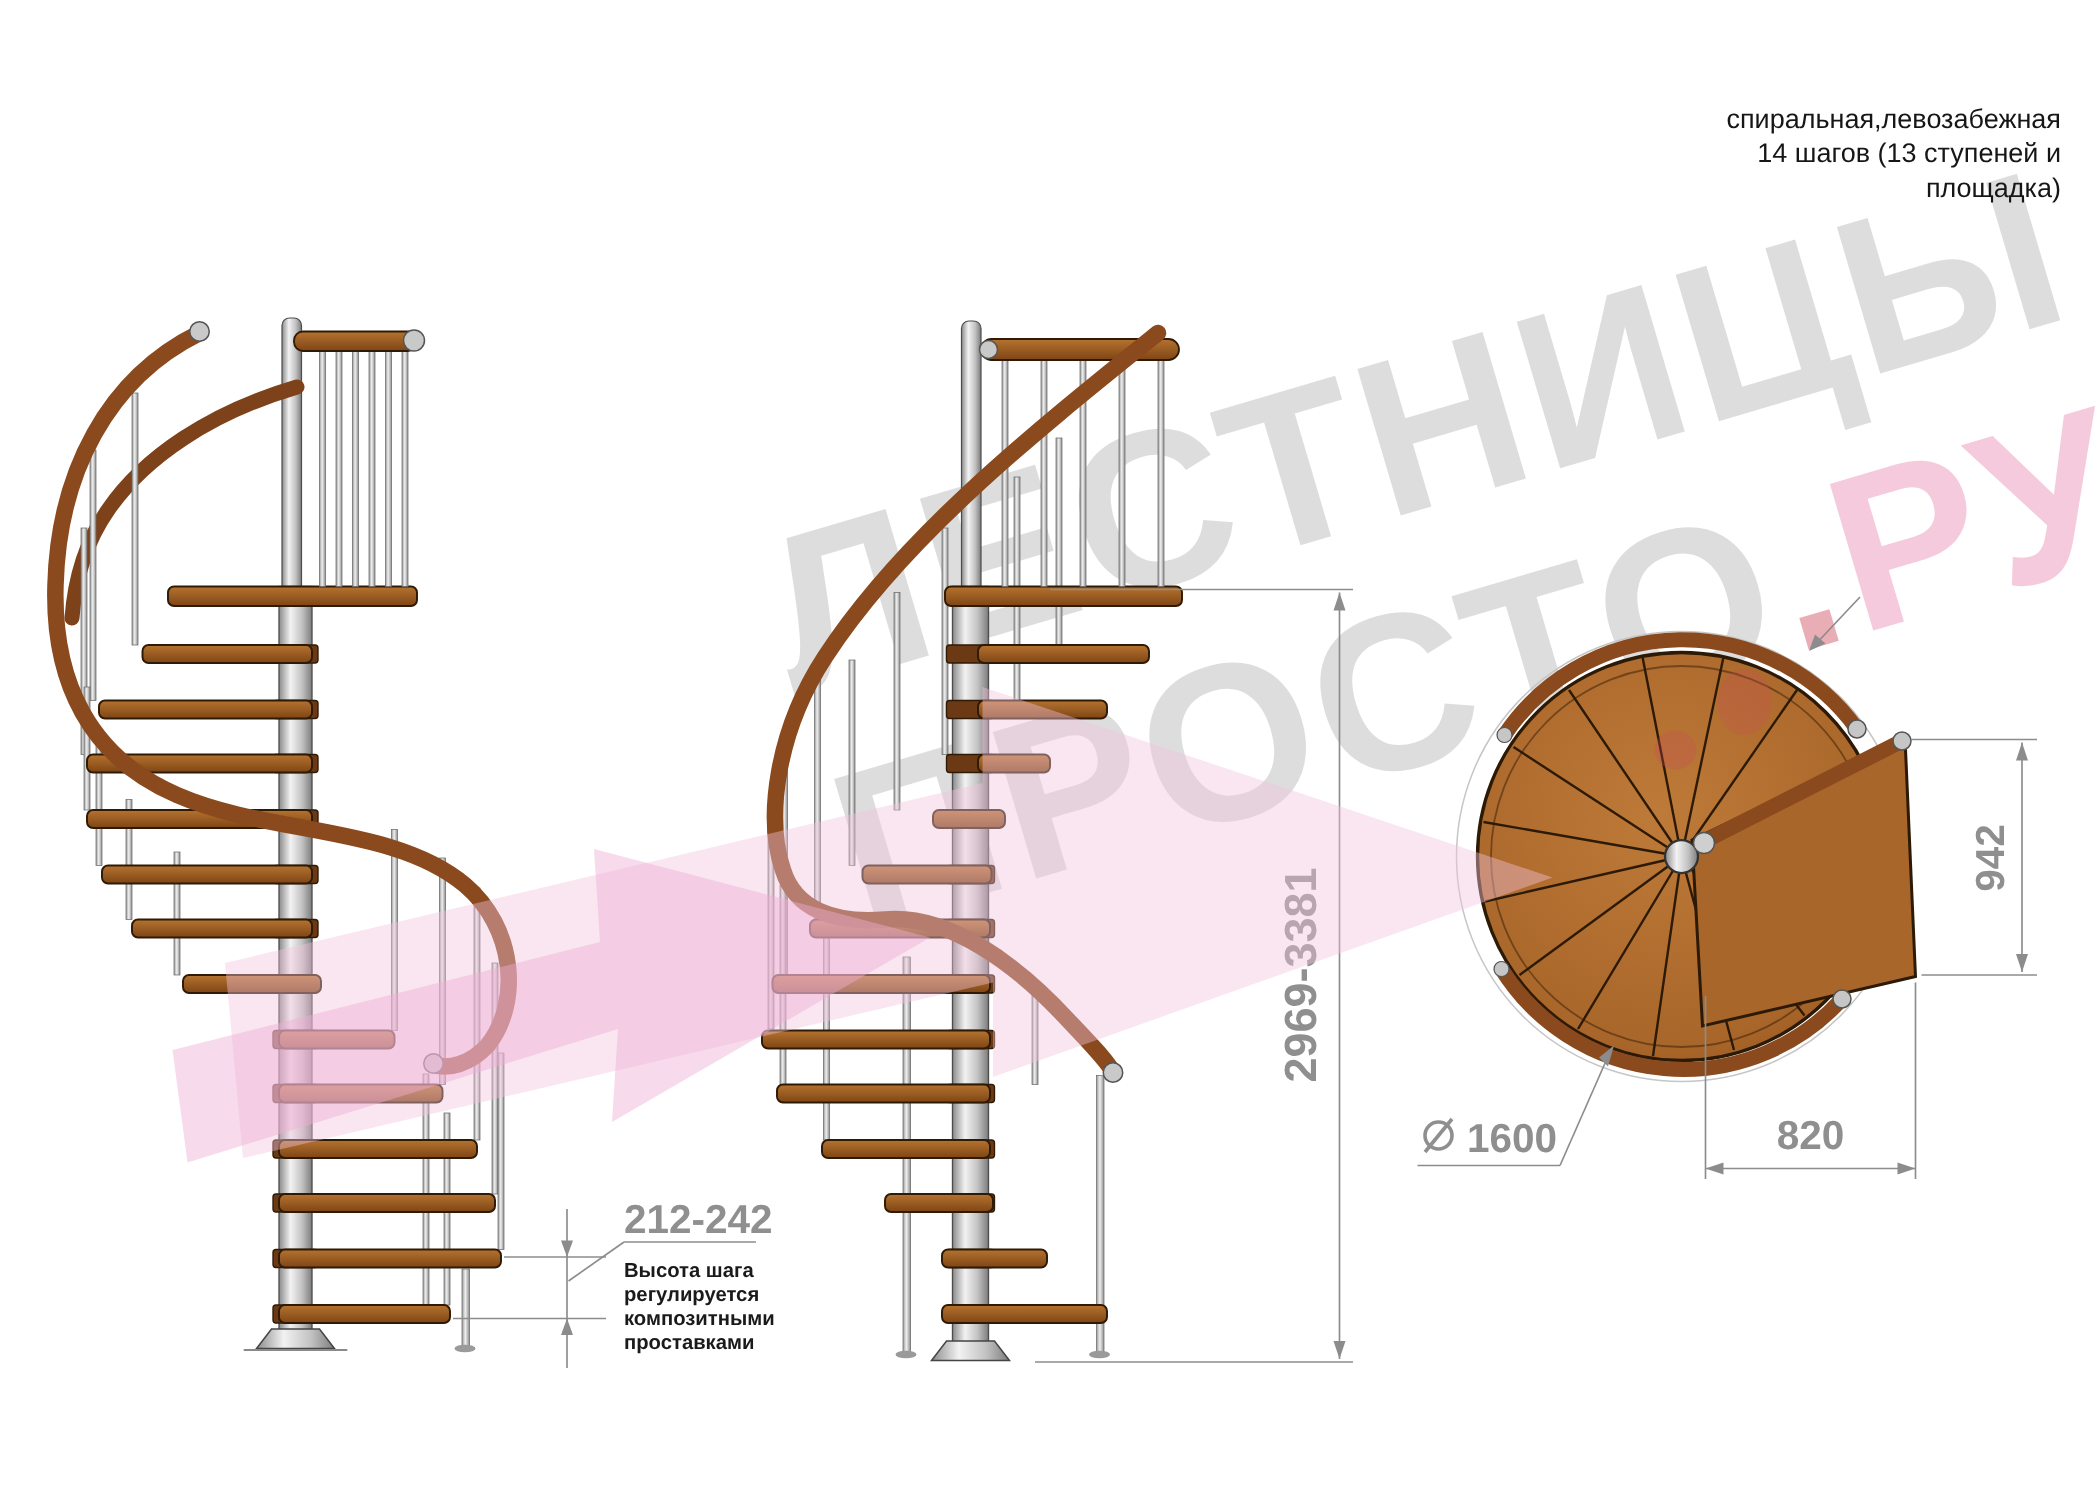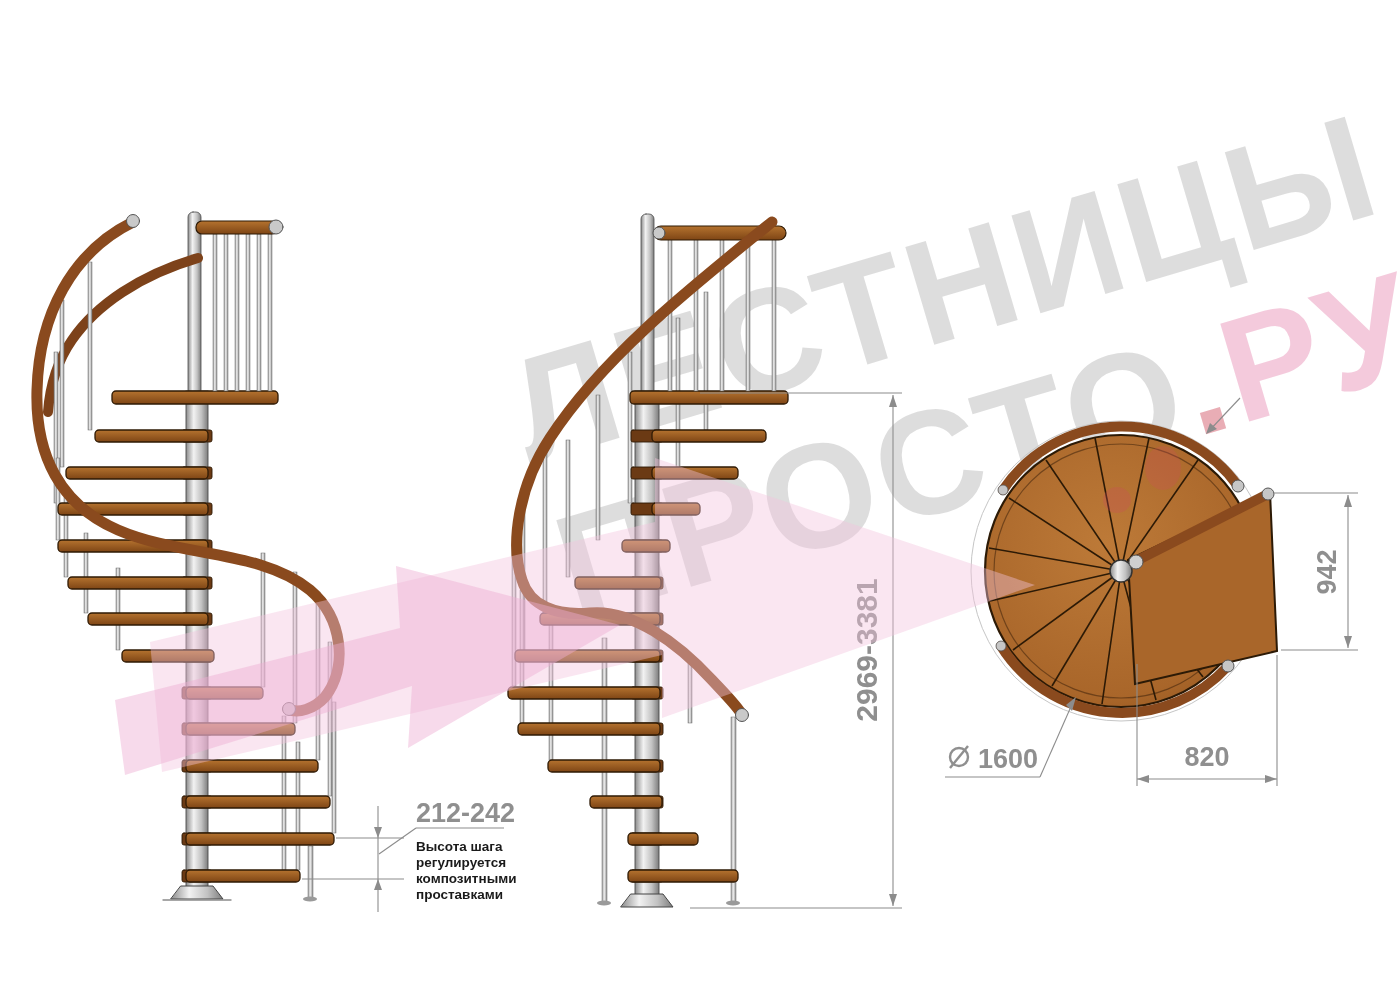--- a/index.html
+++ b/index.html
@@ -301,13 +301,18 @@
       <text x="416" y="883" class="notetxt">композитными</text>
       <text x="416" y="899" class="notetxt">проставками</text>
     </g>
   </svg>
 
   <svg width="1400" height="1000" viewBox="0 0 1400 1000" style="position:absolute;left:0;top:0;pointer-events:none">
     <polygon points="150,642 655,522 655,458 1035,585 662,718 662,655 162,772" fill="#f2c4de" opacity="0.42"></polygon>
     <polygon points="115,700 400,628 396,566 620,625 408,748 412,686 125,775" fill="#edaed2" opacity="0.45"></polygon>
   </svg>
 
+  <div class="header-note">
+    <div>спиральная,левозабежная</div>
+    <div>14 шагов (13 ступеней и</div>
+    <div>площадка)</div>
+  </div>
 </div>
 
 </body></html>

